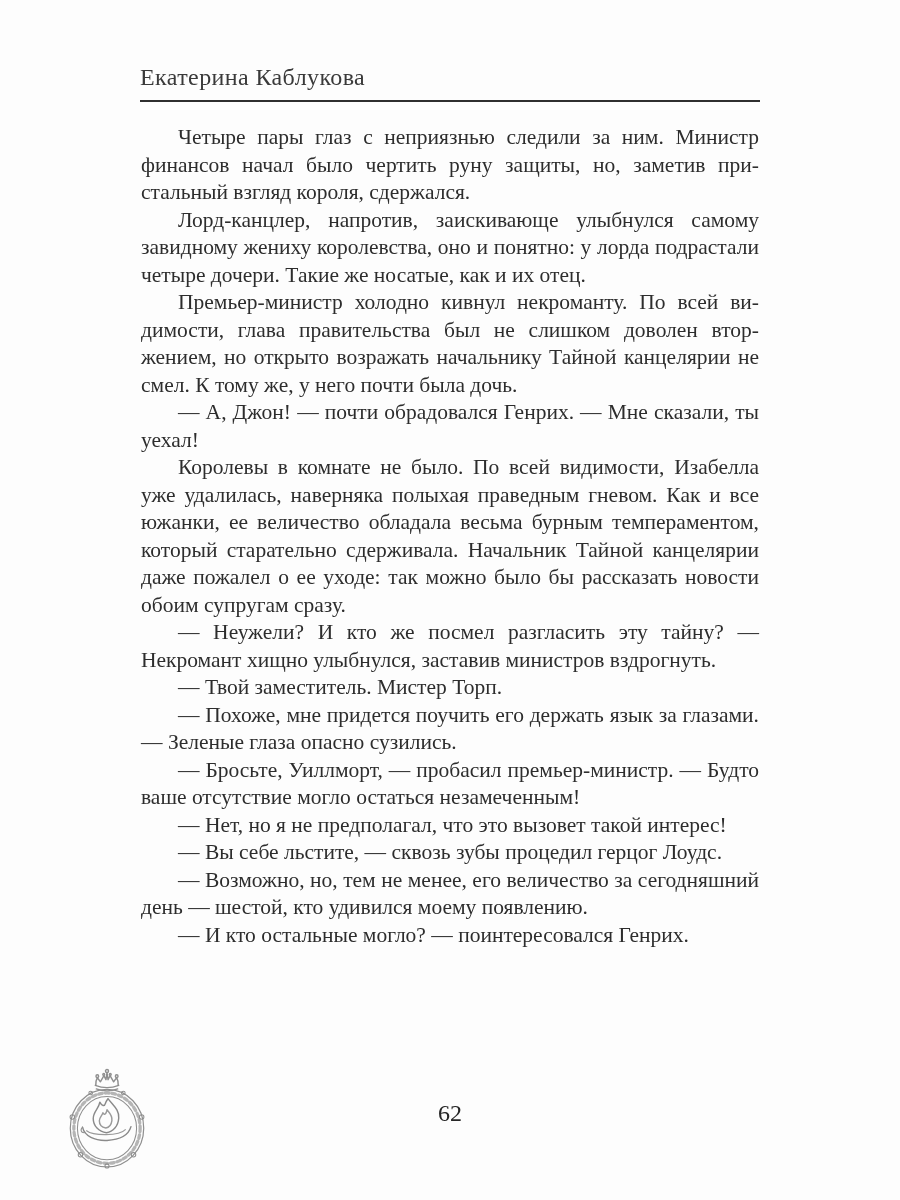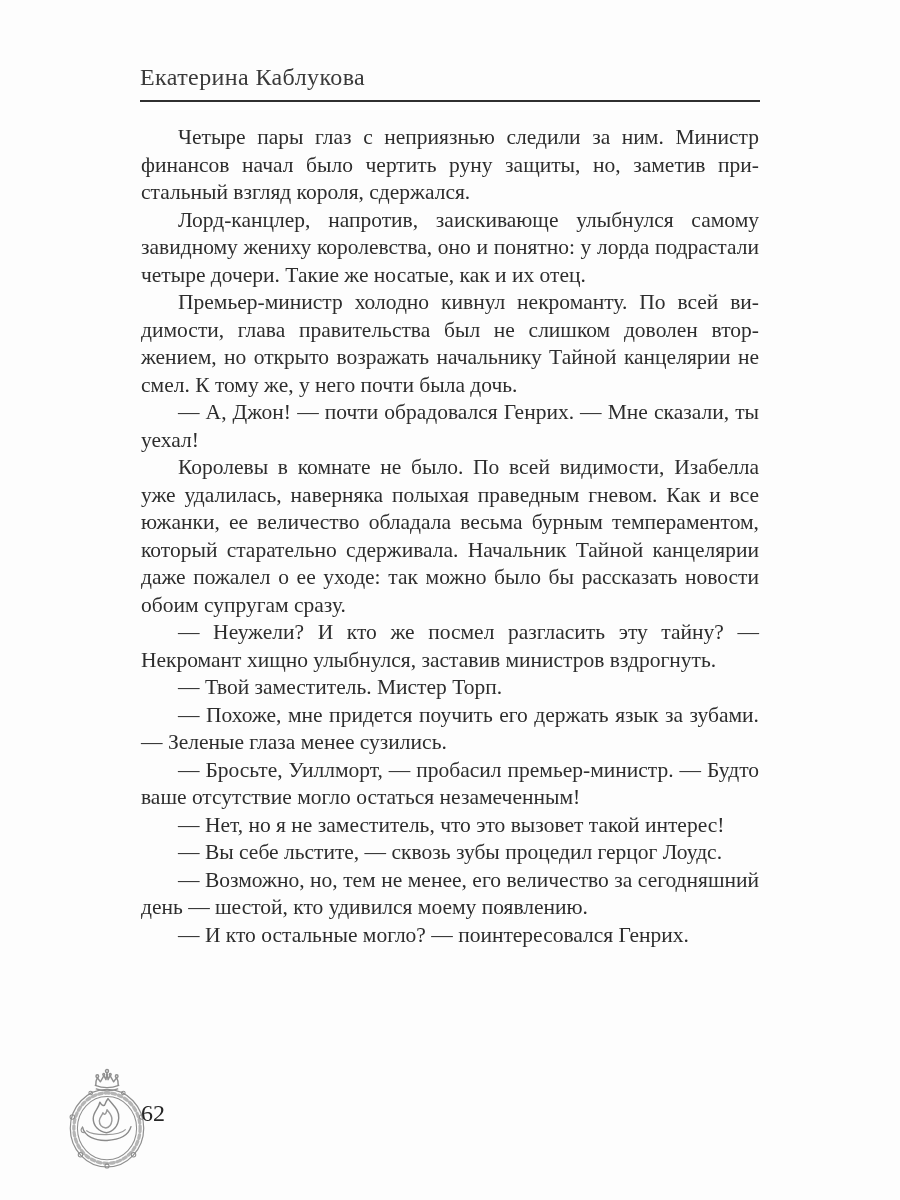--- a/index.html
+++ b/index.html
@@ -35,43 +35,43 @@
   }
   .text-block p{margin:0;text-indent:37px;}
 
   .emblem{
     position:absolute;left:62px;top:1068px;width:90px;height:102px;
   }
   .emblem svg{width:100%;height:100%;}
 
   .page-number{
     position:absolute;left:141px;top:1100px;width:618px;
-    font-size:24px;color:#262626;
+    text-align:center;font-size:24px;color:#262626;
   }
 </style>
 </head>
 <body>
 
 <div class="page">
 
   <header class="running-head">
     <div class="author">Екатерина Каблукова</div>
   </header>
 
   <main class="text-block">
       <p>Четыре пары глаз с неприязнью следили за ним. Министр финансов начал было чертить руну защиты, но, заметив при­стальный взгляд короля, сдержался.</p>
       <p>Лорд-канцлер, напротив, заискивающе улыбнулся самому завидному жениху королевства, оно и понятно: у лорда подрас­тали четыре дочери. Такие же носатые, как и их отец.</p>
       <p>Премьер-министр холодно кивнул некроманту. По всей ви­димости, глава правительства был не слишком доволен втор­жением, но открыто возражать начальнику Тайной канцелярии не смел. К тому же, у него почти была дочь.</p>
       <p>— А, Джон! — почти обрадовался Генрих. — Мне сказали, ты уехал!</p>
       <p>Королевы в комнате не было. По всей видимости, Изабелла уже удалилась, наверняка полыхая праведным гневом. Как и все южанки, ее величество обладала весьма бурным темпера­ментом, который старательно сдерживала. Начальник Тайной канцелярии даже пожалел о ее уходе: так можно было бы рас­сказать новости обоим супругам сразу.</p>
       <p>— Неужели? И кто же посмел разгласить эту тайну? — Некромант хищно улыбнулся, заставив министров вздрогнуть.</p>
       <p>— Твой заместитель. Мистер Торп.</p>
-      <p>— Похоже, мне придется поучить его держать язык за зуба­ми. — Зеленые глаза менее сузились.</p>
+      <p>— Похоже, мне придется поучить его держать язык за глаза­ми. — Зеленые глаза опасно сузились.</p>
       <p>— Бросьте, Уиллморт, — пробасил премьер-министр. — Будто ваше отсутствие могло остаться незамеченным!</p>
-      <p>— Нет, но я не заместитель, что это вызовет такой интерес!</p>
+      <p>— Нет, но я не предполагал, что это вызовет такой интерес!</p>
       <p>— Вы себе льстите, — сквозь зубы процедил герцог Лоудс.</p>
       <p>— Возможно, но, тем не менее, его величество за сегод­няшний день — шестой, кто удивился моему появлению.</p>
       <p>— И кто остальные могло? — поинтересовался Генрих.</p>
     </main>
 
   <div class="emblem">
     <svg viewBox="0 0 88 100" fill="none" stroke="#8f8f8f" stroke-width="1.4" stroke-linecap="round" stroke-linejoin="round">
 
       <path d="M33,17 C33,12 34.5,9.5 34.5,9.5 L37.5,13.5 L41,7.5 L43,11.5 L44,4.5 L45,11.5 L47,7.5 L50.5,13.5 L53.5,9.5 C53.5,9.5 55,12 55,17"></path>
       <circle cx="34.5" cy="8" r="1.3"></circle>

